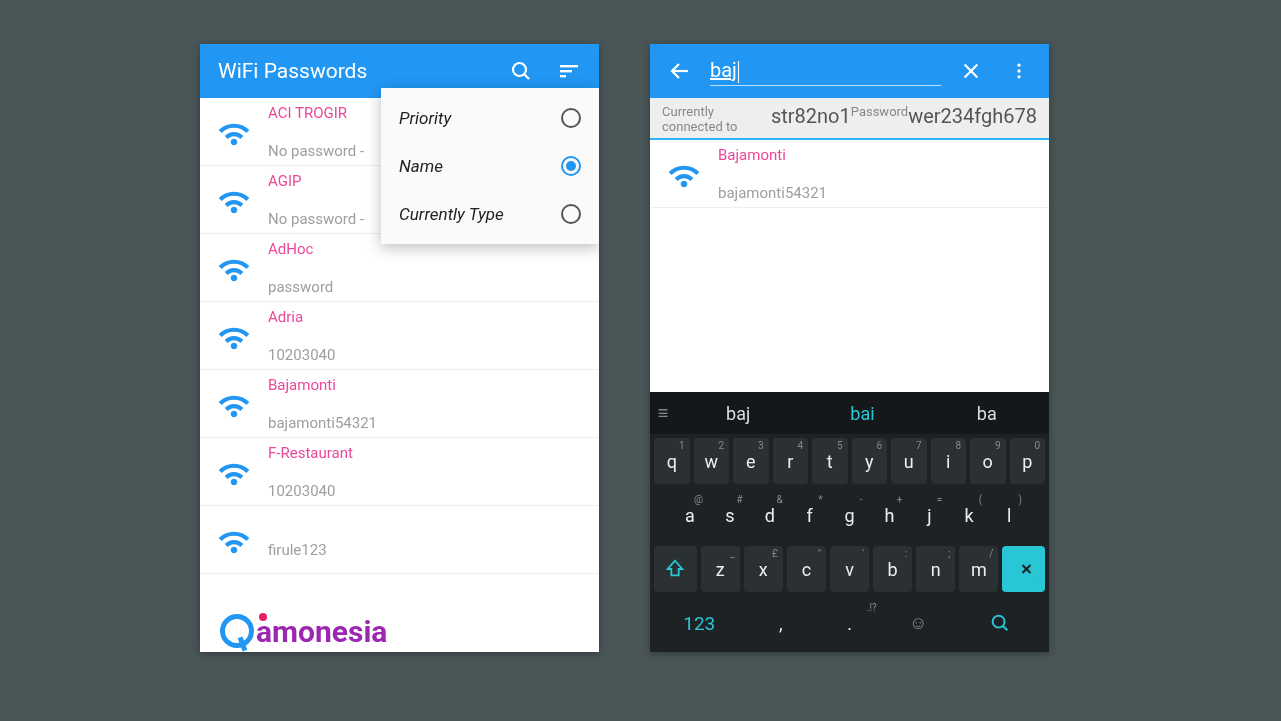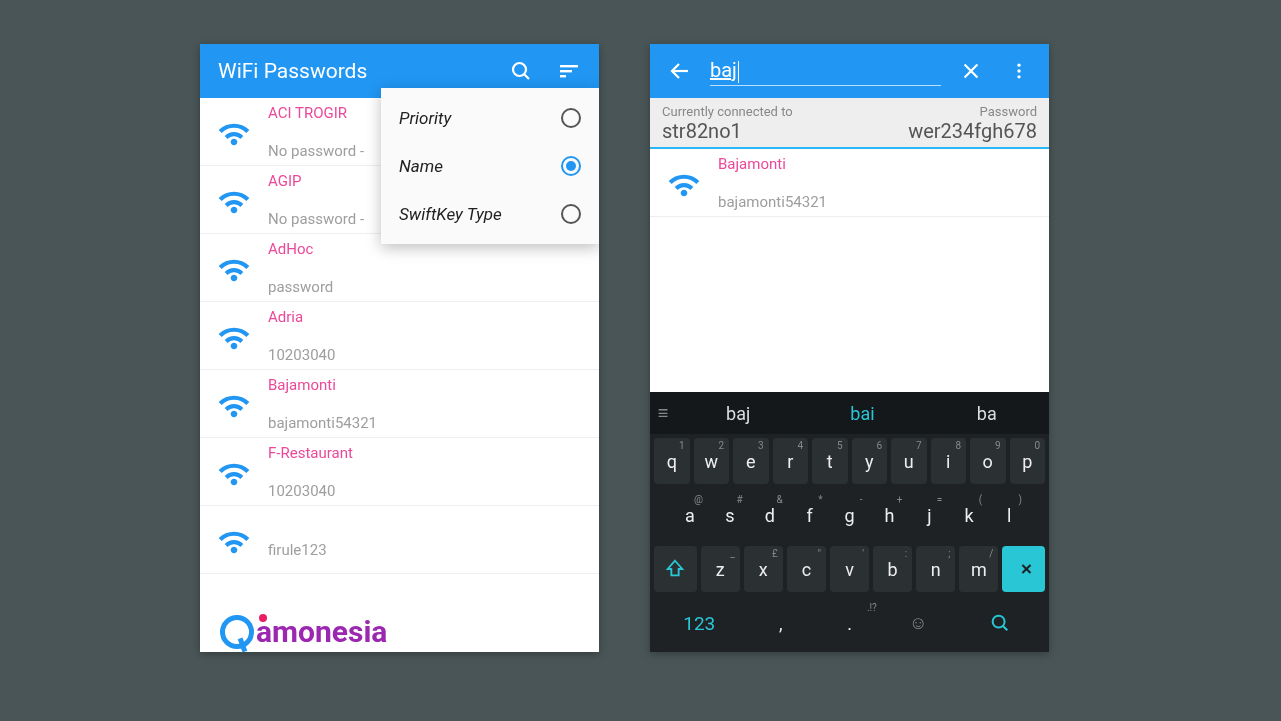--- a/index.html
+++ b/index.html
@@ -112,21 +112,21 @@
 
   
   .connected-bar {
     background:#eee;
     border-bottom: 2px solid #29b6f6;
     padding: 6px 12px 4px;
     display:flex;
     justify-content:space-between;
     font-size:14px;
   }
-  .connected-bar .col { display:flex; flex-direction:column; }
+  .connected-bar .col { display:flex; }
   .connected-bar .lbl { color:#888; font-size:13px; }
   .connected-bar .val { color:#555; font-size:20px; }
   .connected-bar .right { text-align:right; }
 
   
   .keyboard {
     position:absolute;
     bottom:0; left:0; right:0;
     background:#1e2225;
     color:#eee;
@@ -176,21 +176,21 @@
   .key.bksp { background:#29c6d6; }
   .krow.bottom .key { height:46px; }
   .krow.bottom { padding-bottom:6px; }
 
   
   .watermark {
     position:absolute;
     left: 220px;
     top: 614px;
     display:flex;
-    align-items:flex-end;
+    align-items:flex-start;
     font-size:30px;
     font-weight:700;
     color:#9c27b0;
     z-index:50;
   }
   .watermark .dot {
     position:absolute;
     top:-6px; left:34px;
     width:8px; height:8px; border-radius:50%;
     background:#e91e63;
@@ -301,21 +301,21 @@
   <div class="popup" id="sort-popup">
       <div class="popup-item">
         <span>Priority</span>
         <span class="radio"></span>
       </div>
       <div class="popup-item">
         <span>Name</span>
         <span class="radio selected"></span>
       </div>
       <div class="popup-item">
-        <span>SwiftKey Type</span>
+        <span>Currently Type</span>
         <span class="radio"></span>
       </div>
     </div>
 </div>
 
 <div class="phone phone-right">
   <div class="appbar">
     <div class="icon-btn">
       <svg width="24" height="24" viewBox="0 0 24 24" fill="none" stroke="#fff" stroke-width="2.2">
           <line x1="4" y1="12" x2="20" y2="12"></line>

